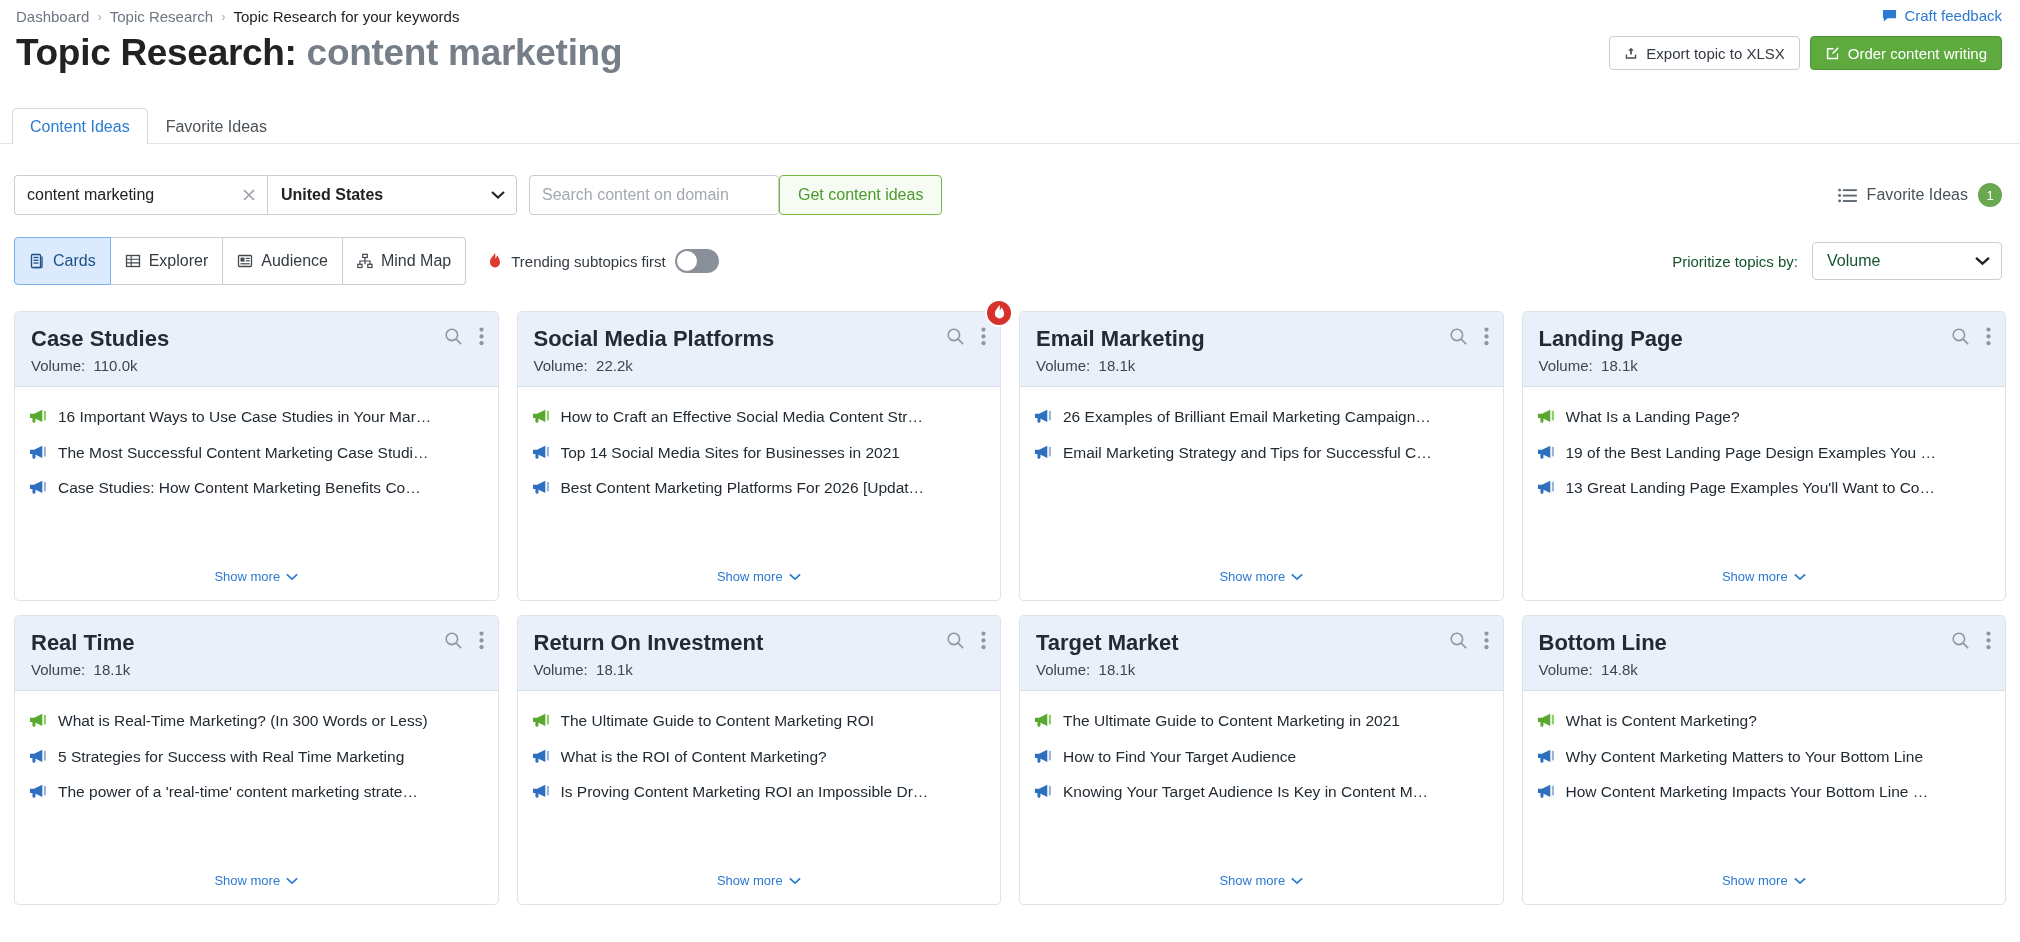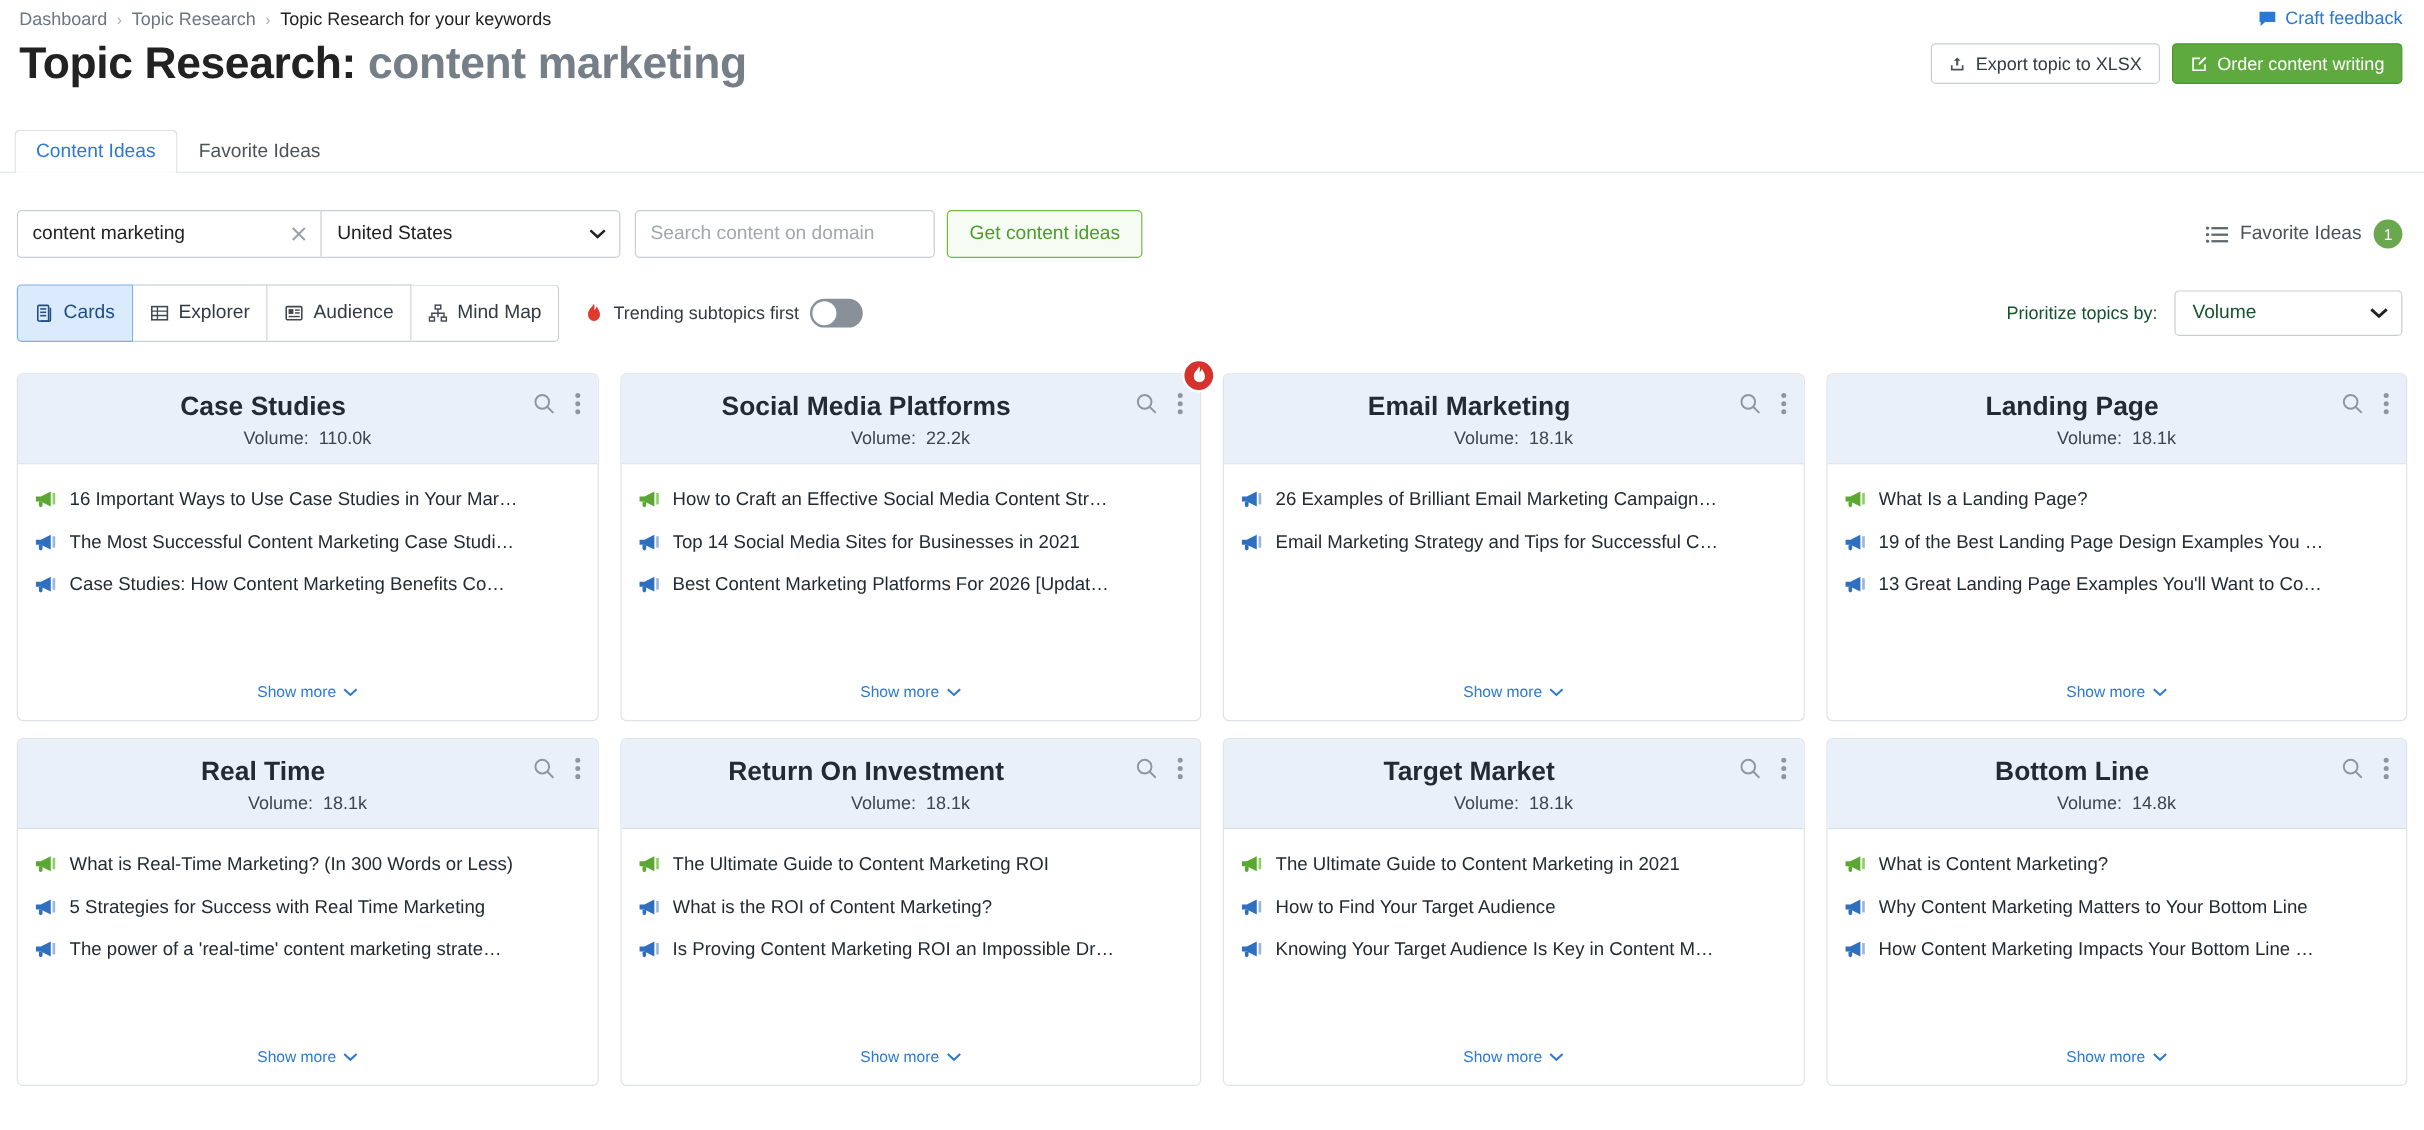--- a/index.html
+++ b/index.html
@@ -85,35 +85,35 @@
     padding: 0 34px 0 12px; width: 100%; height: 100%;
   }
   .clear-x {
     position: absolute; right: 10px; top: 50%; transform: translateY(-50%);
     width: 16px; height: 16px; cursor: pointer;
   }
   .country-select {
     position: relative; width: 250px; height: 40px;
     border: 1px solid #c9ced4; border-radius: 0 4px 4px 0;
     background: #fff; display: flex; align-items: center;
-    padding: 0 32px 0 13px; font-size: 16px; cursor: pointer;
+    padding: 0 32px 0 13px; font-size: 16px; cursor: pointer; font-weight: bold;
   }
   .caret {
     position: absolute; right: 11px; top: 50%;
     transform: translateY(-50%); pointer-events: none;
   }
   .domain-input {
     width: 250px; height: 40px; margin-left: 12px;
     border: 1px solid #c9ced4; border-radius: 4px; background: #fff;
     font-size: 16px; font-family: inherit; color: #222;
     padding: 0 12px; outline: none;
   }
   .domain-input::placeholder { color: #a2a8ae; }
   .get-ideas-btn {
-    height: 40px; margin-left: 10px; padding: 0 18px;
+    height: 40px; padding: 0 18px;
     border: 1px solid #74b844; border-radius: 4px;
     background: #f6fbf3; color: #4d9b2c; font-size: 16px;
     cursor: pointer; display: flex; align-items: center;
   }
   .fav-ideas {
     margin-left: auto; display: flex; align-items: center; gap: 10px;
     font-size: 16px; color: #4b5258; cursor: pointer;
   }
   .fav-badge {
     background: #6aa84f; color: #fff; font-size: 13px;
@@ -170,21 +170,20 @@
   .card {
     position: relative; background: #fff;
     border: 1px solid #dfe3e7; border-radius: 5px;
     overflow: visible; height: 290px;
     display: flex; flex-direction: column;
   }
   .card-head {
     background: #e9f0f9; border-bottom: 1px solid #d6dfeb;
     padding: 14px 16px 12px 16px; border-radius: 4px 4px 0 0;
     position: relative;
-    text-align: center;
   }
   .card-title {
     font-size: 22px; font-weight: bold; color: #222b33;
     line-height: 1.15; padding-right: 74px;
     white-space: nowrap; overflow: hidden; text-overflow: ellipsis;
   }
   .card-vol { font-size: 15px; color: #3c464f; margin-top: 6px; }
   .card-head-icons {
     position: absolute; right: 14px; top: 15px;
     display: flex; align-items: center; gap: 16px;

